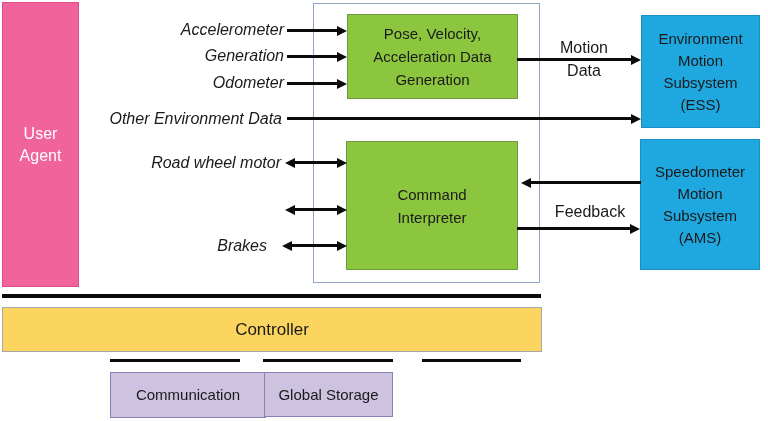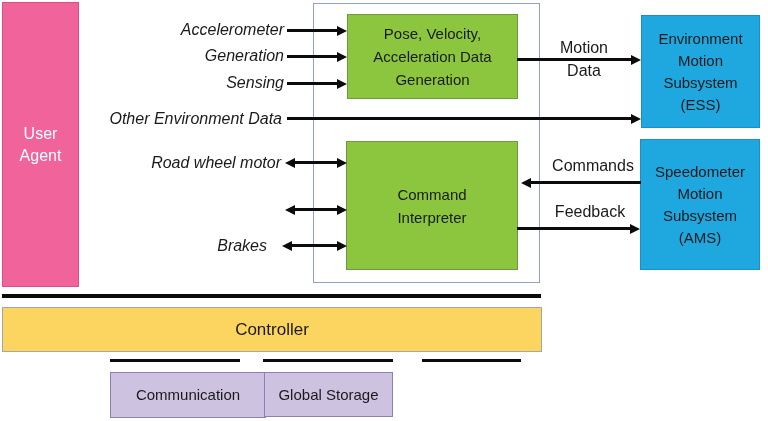--- a/index.html
+++ b/index.html
@@ -103,27 +103,26 @@
 
   <div class="box ess-box">
     <span>Environment Motion Subsystem (ESS)</span>
   </div>
   <div class="box ams-box">
     <span>Speedometer Motion Subsystem (AMS)</span>
   </div>
 
   <div class="io-label" style="top:21px; right:484px;">Accelerometer</div>
   <div class="io-label" style="top:47px; right:484px;">Generation</div>
-  <div class="io-label" style="top:74px; right:484px;">Sensing</div>
+  <div class="io-label" style="top:74px; right:484px;">Odometer</div>
   <div class="io-label" style="top:154px; right:487px;">Road wheel motor</div>
   <div class="io-label" style="top:110px; right:486px;">Other Environment Data</div>
   <div class="io-label" style="top:237px; right:501px;">Brakes</div>
 
   <div class="flow-label" style="left:551px; top:36px; width:66px;">Motion Data</div>
-  <div class="flow-label" style="left:545px; top:154px; width:96px;">Commands</div>
   <div class="flow-label" style="left:545px; top:200px; width:90px;">Feedback</div>
 
   <div class="arrow hr" style="left:287px; top:29px; width:51px;"></div>
   <div class="arrow hr" style="left:287px; top:55px; width:51px;"></div>
   <div class="arrow hr" style="left:287px; top:82px; width:51px;"></div>
 
   <div class="arrow hr" style="left:287px; top:117px; width:345px;"></div>
 
   <div class="arrow hr" style="left:517px; top:58px; width:115px;"></div>
 

